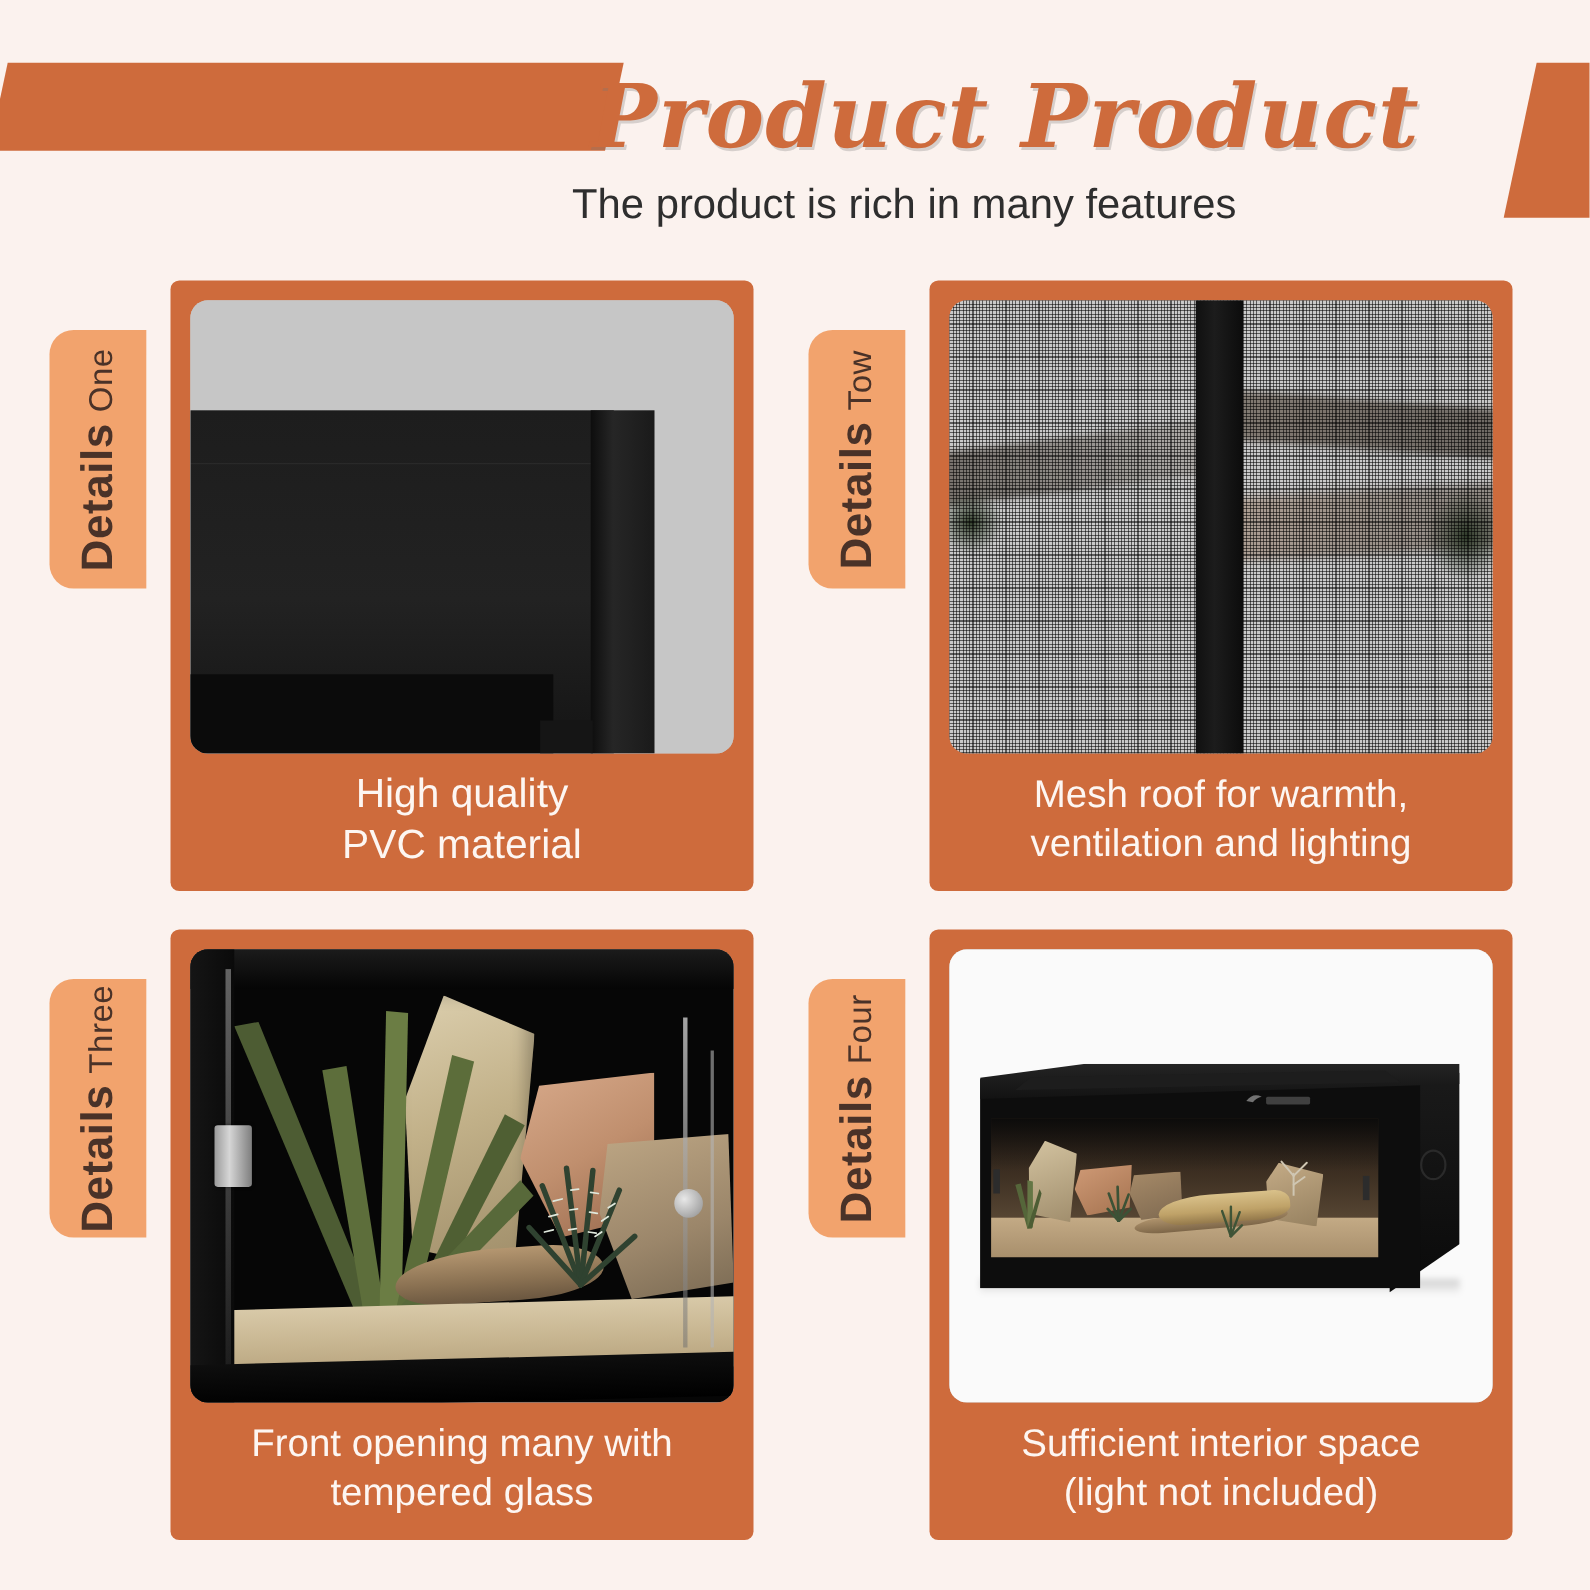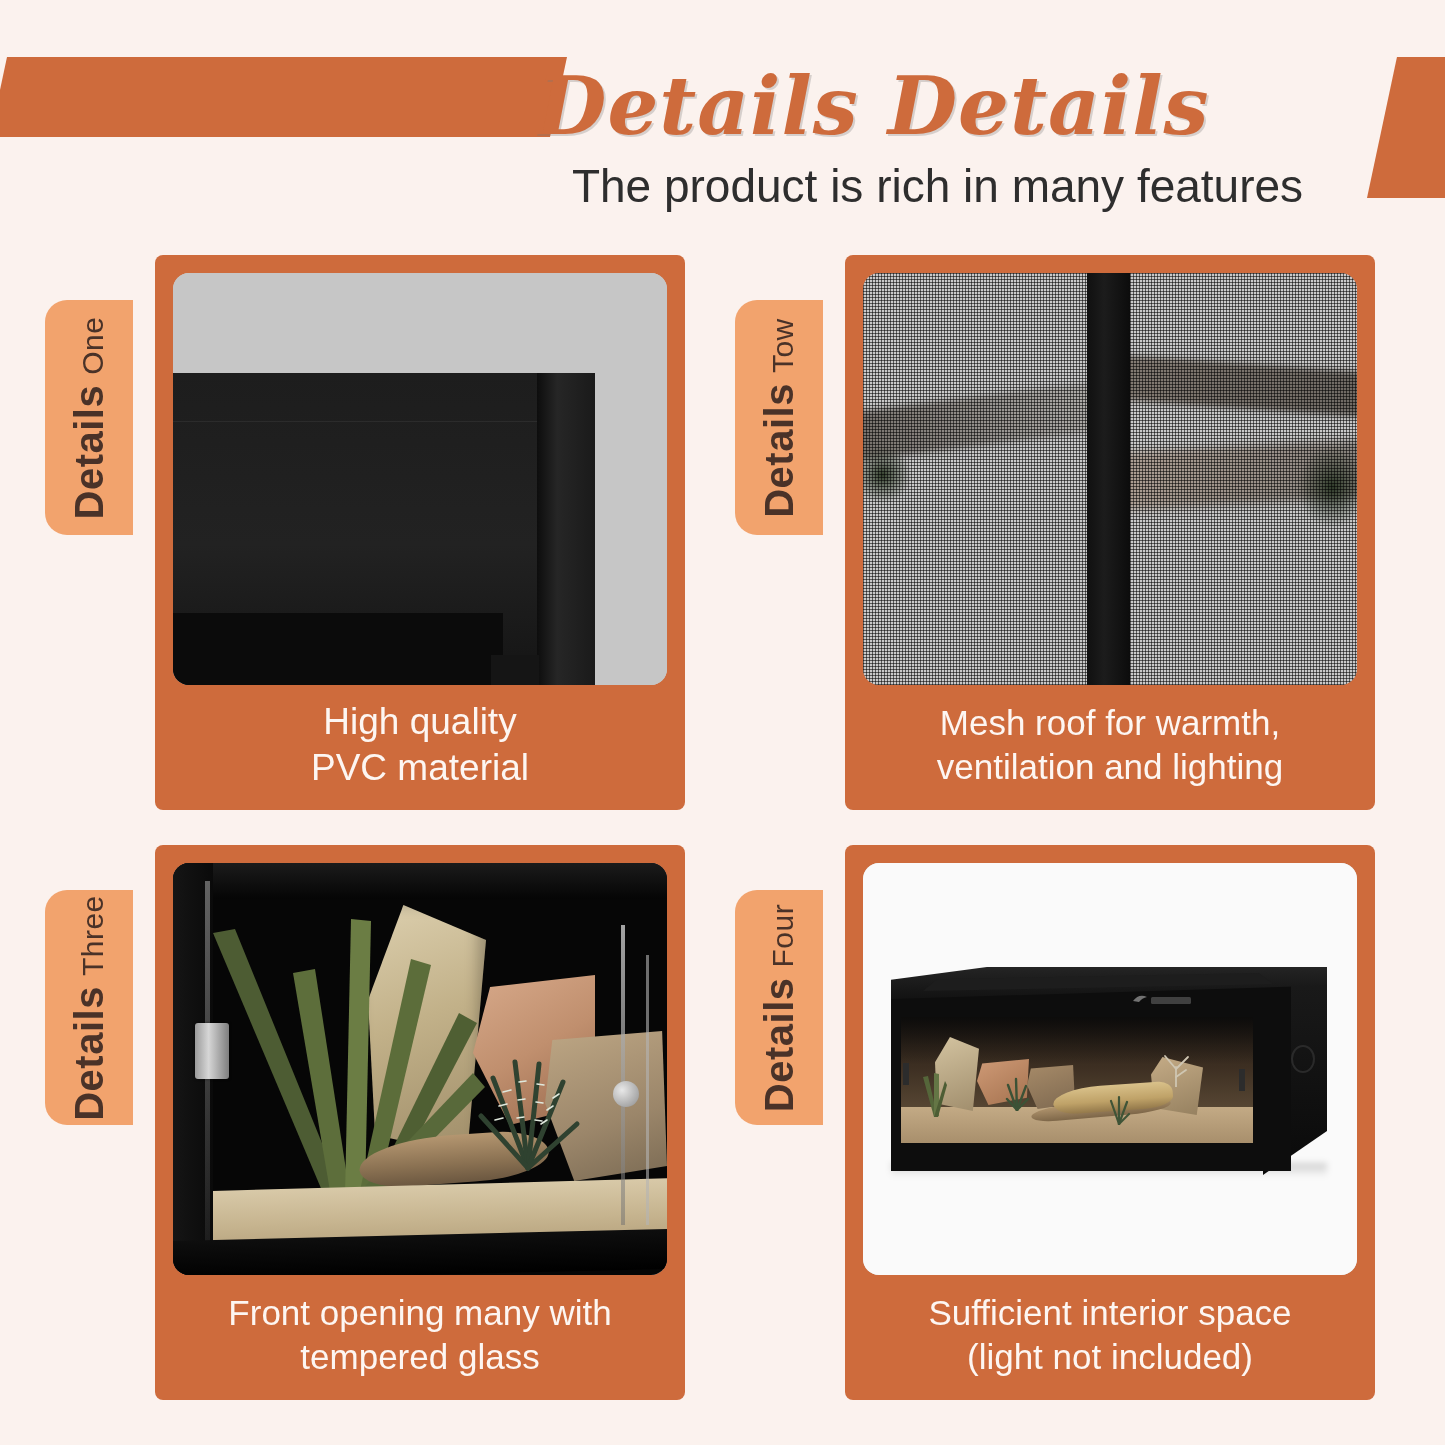--- a/index.html
+++ b/index.html
@@ -64,24 +64,23 @@
     white-space: nowrap;
     text-shadow: 2px 2px 0 rgba(120,120,120,0.28);
   }
 
   .header-subtitle {
     position: absolute;
     left: 520px;
     top: 160px;
     width: 835px;
     font-family: "Liberation Sans", sans-serif;
-    font-size: 46px;
+    font-size: 38px;
     line-height: 52px;
     color: #2E2E2E;
-    text-align: center;
     white-space: nowrap;
   }
 
   
   .grid {
     position: absolute;
     top: 255px;
     left: 0;
     width: 1445px;
     height: 1190px;
@@ -440,21 +439,21 @@
     background: linear-gradient(180deg, rgba(0,0,0,0.18), rgba(0,0,0,0));
     filter: blur(3px);
   }
 </style>
 </head>
 <body>
 
 <div class="header">
   <div class="header-bar-left"></div>
   <div class="header-bar-right"></div>
-  <div class="header-title">Details Details</div>
+  <div class="header-title">Product Product</div>
   <div class="header-subtitle">The product is rich in many features</div>
 </div>
 
 <div class="grid">
 
   <div class="card-wrap c1">
     <div class="side-tab">
       <div class="side-tab-inner">
         <span class="side-tab-word">Details</span>
         <span class="side-tab-num">One</span>

